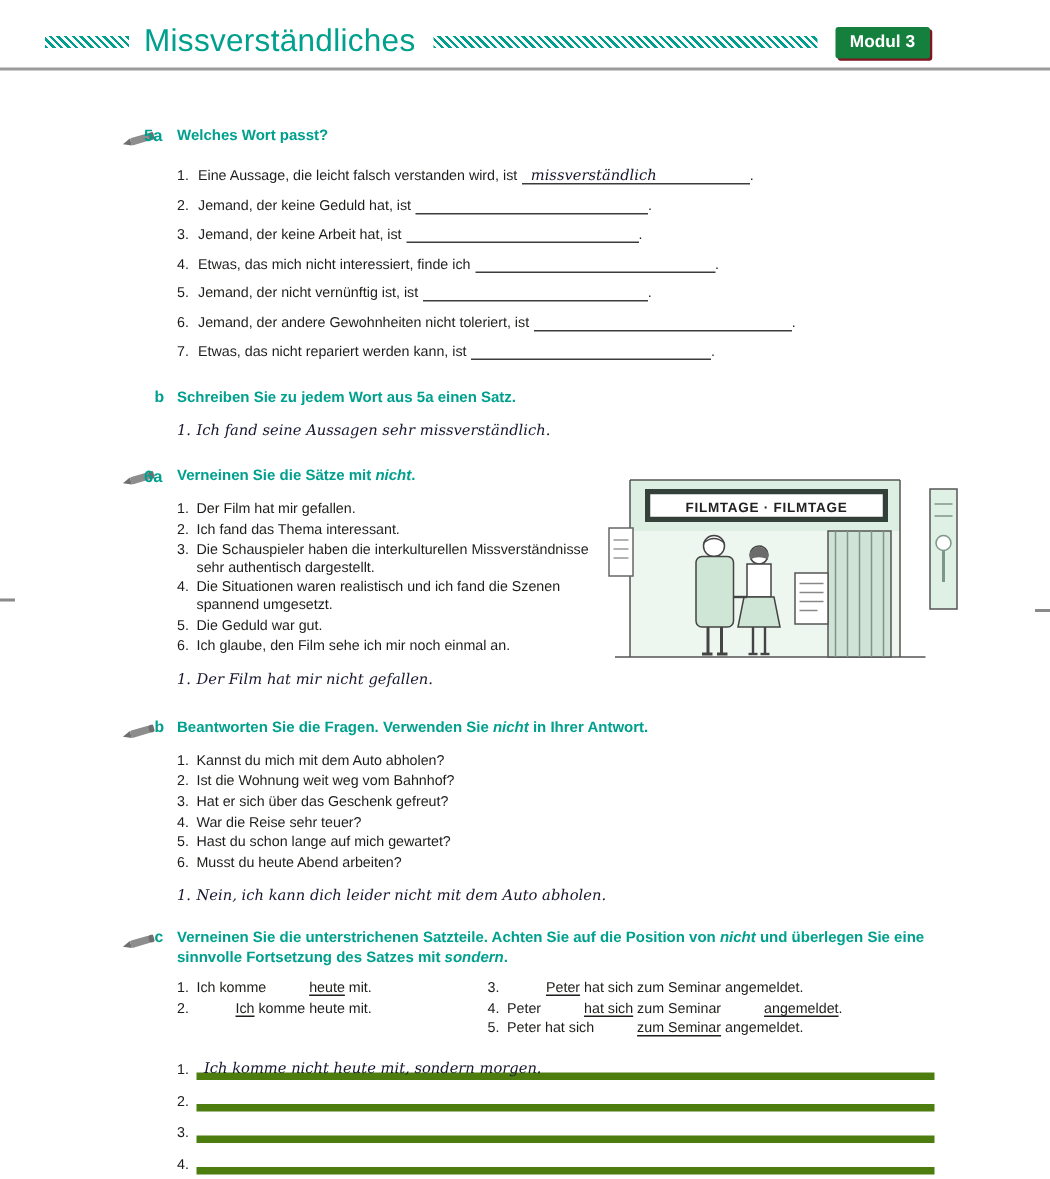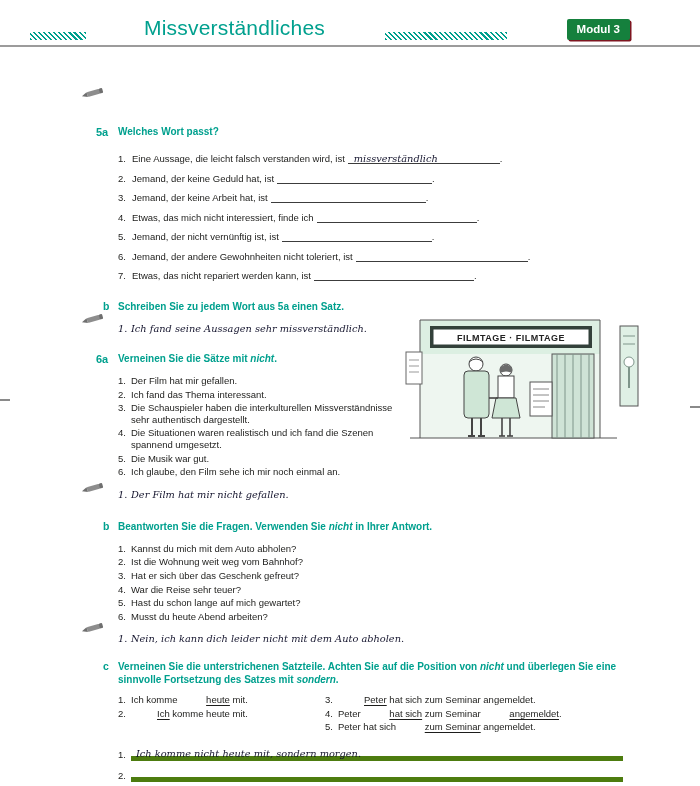--- a/index.html
+++ b/index.html
@@ -6,41 +6,41 @@
   html,body { width:700px; height:786px; }
   body {
     position:relative;
     background:#ffffff;
     font-family:"Liberation Sans","DejaVu Sans",sans-serif;
     color:#1d1d1b;
     overflow:hidden;
   }
 
   
-  #header { position:absolute; top:16px; left:30px; right:70px; display:flex; align-items:flex-end;gap:48px; }
+  #header { position:absolute; top:16px; left:30px; right:80px; display:flex; align-items:center; }
   .stripe { height:8px; background:repeating-linear-gradient(45deg,#00a08e 0 1.6px, transparent 1.6px 3.6px); }
   #stripe-left { width:56px; }
   #stripe-mid { flex:1; margin:0 12px 0 12px; }
   #page-title { font-size:21px; font-weight:normal; color:#00a08e; margin-left:10px; letter-spacing:0.2px; }
   #module-badge {
     background:#15803d; color:#fff; font-weight:bold; font-size:11.5px;
     padding:4px 10px 5px 10px; border-radius:2px; box-shadow:1.5px 1.5px 0 #7e1520;
     white-space:nowrap;
   }
   #header-rule { position:absolute; top:45px; left:0; width:700px; height:2px; background:#9c9b9b; }
 
   
   .cropmark { position:absolute; height:1.5px; background:#8a8a8a; width:10px; }
 
   
   .pencil { position:absolute; left:80px; width:26px; height:17px; }
 
   
   section { position:absolute; font-size:9.5px; line-height:1.3; color:#1d1d1b; }
-  .ex-head { color:#00a08e; font-weight:bold; font-size:10px; display:flex; line-height:1.3;margin-top:41px; }
+  .ex-head { color:#00a08e; font-weight:bold; font-size:10px; display:flex; line-height:1.3; }
   .ex-num  { width:22px; flex:none; font-size:11px; }
   .ex-letter { width:15px; flex:none; font-size:10.5px; }
   .ex-title { flex:1; }
   .it { font-style:italic; }
 
   .hand {
     font-family:"DejaVu Serif","Liberation Serif",serif;
     font-style:italic; font-weight:normal;
     font-size:9.8px; color:#15152e;
   }
@@ -184,21 +184,21 @@
     <div class="row">
         <span class="inum">3.</span>
         <span>Die Schauspieler haben die interkulturellen Missverständnisse sehr authentisch dargestellt.</span>
       </div>
     <div class="row">
         <span class="inum">4.</span>
         <span>Die Situationen waren realistisch und ich fand die Szenen spannend umgesetzt.</span>
       </div>
     <div class="row">
         <span class="inum">5.</span>
-        <span>Die Musik war gut.</span>
+        <span>Die Geduld war gut.</span>
       </div>
     <div class="row">
         <span class="inum">6.</span>
         <span>Ich glaube, den Film sehe ich mir noch einmal an.</span>
       </div>
   </div>
   <div class="sample">
     <span class="hand snum">1.</span>
     <span class="hand">Der Film hat mir nicht gefallen.</span>
   </div>

